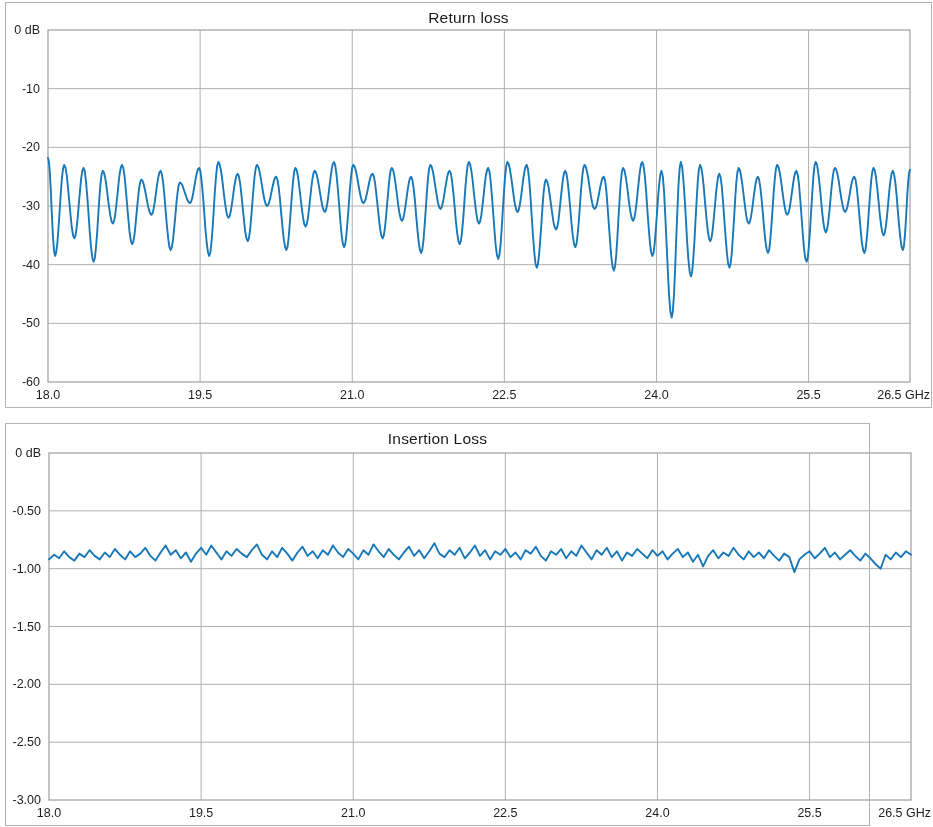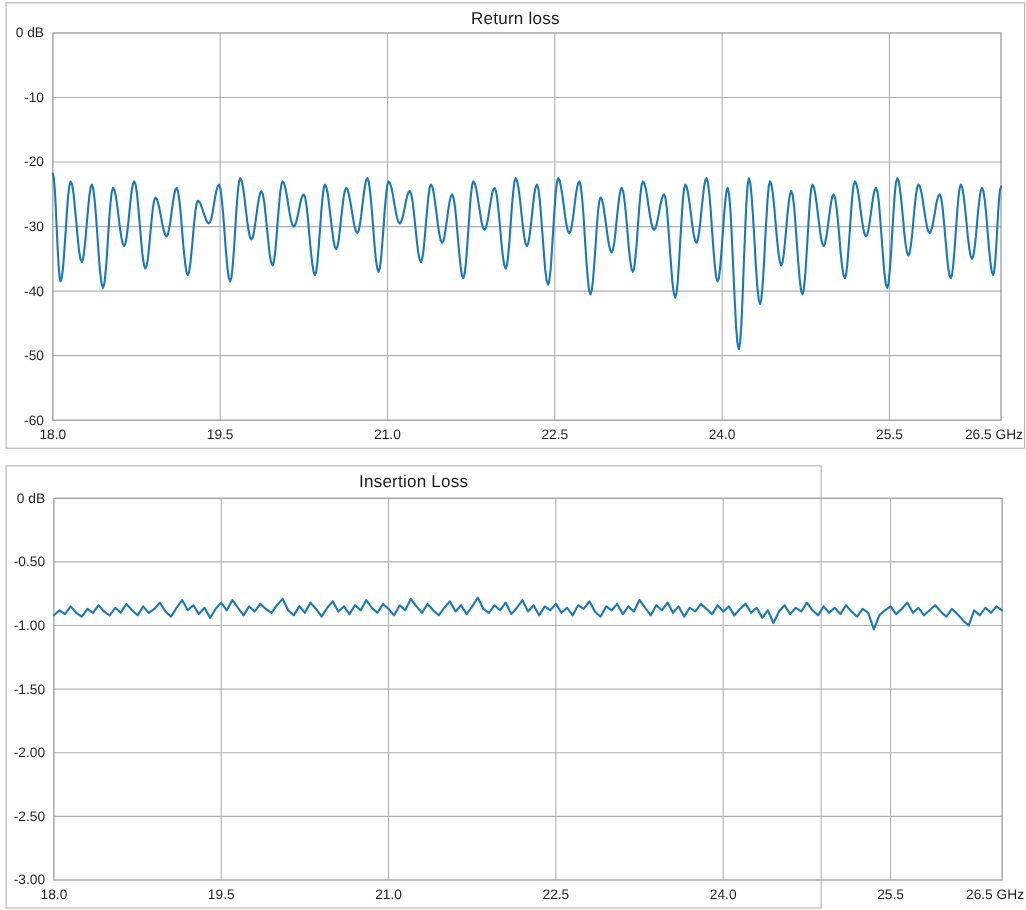--- a/index.html
+++ b/index.html
@@ -1,19 +1,19 @@
 <!DOCTYPE html>
 <html><head>
 <meta charset="utf-8">
 <style>
   html,body{margin:0;padding:0;background:#ffffff;}
   body{width:933px;height:827px;position:relative;font-family:"Liberation Sans",sans-serif;}
   .chart-box{position:absolute;background:#ffffff;border:1px solid #b3b3b3;box-sizing:border-box;padding-left:16px;}
   #box-return{left:5px;top:2px;width:927px;height:406px;}
-  #box-insertion{left:5px;top:423px;width:742px;height:403px;}
+  #box-insertion{left:5px;top:423px;width:865px;height:403px;}
   .chart-title{position:absolute;top:6px;left:0;width:100%;text-align:center;
     font-size:15.5px;color:#1a1a1a;letter-spacing:0.2px;}
   .plot-svg{position:absolute;left:0;top:0;}
   svg text{font-family:"Liberation Sans",sans-serif;font-size:12.5px;fill:#1f1f1f;}
 </style>
 </head>
 <body>
 
 <div class="chart-box" id="box-return">
   <div class="chart-title">Return loss</div>

